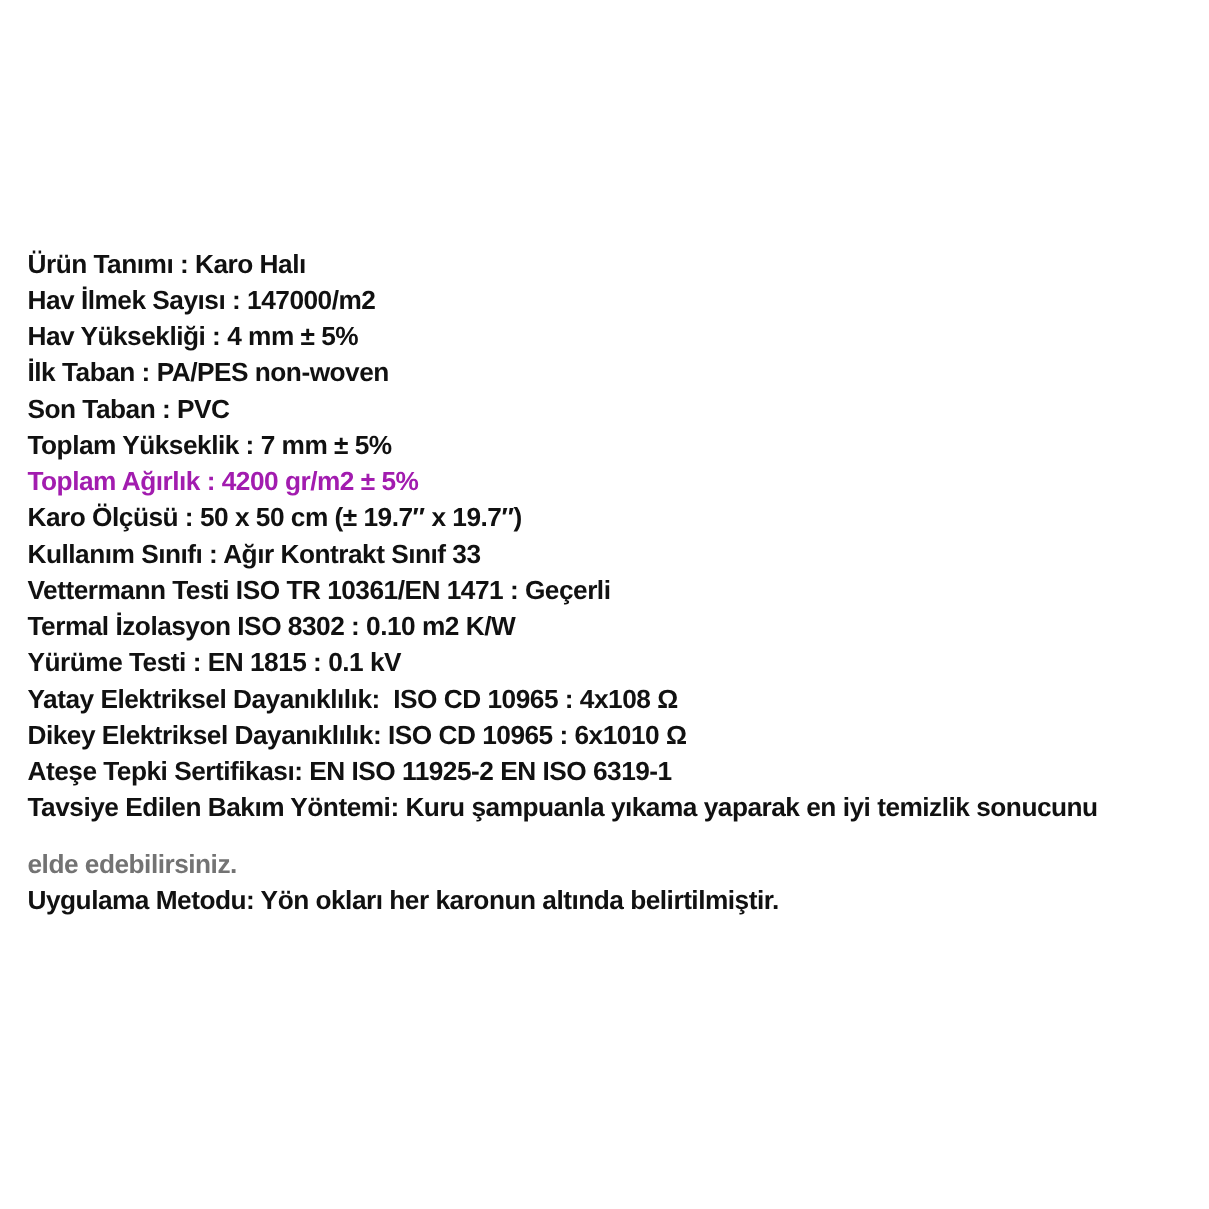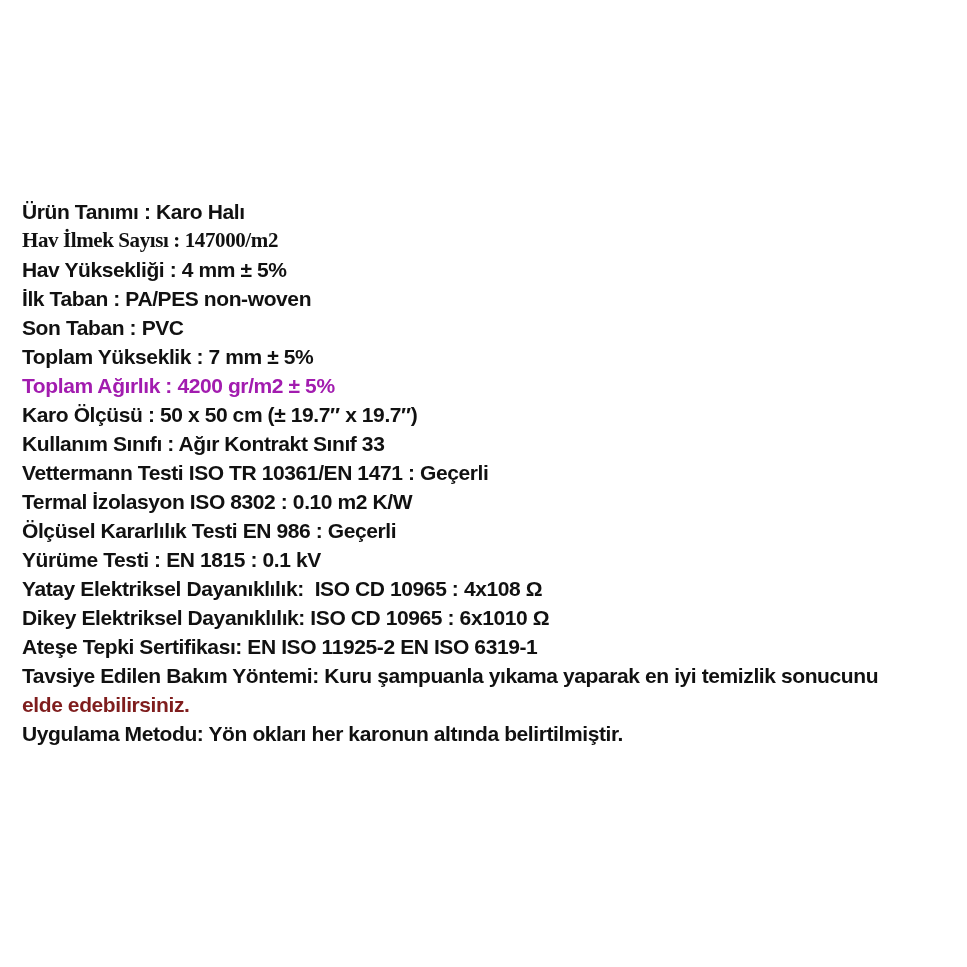--- a/index.html
+++ b/index.html
@@ -31,32 +31,31 @@
     white-space: pre;
   }
 </style>
 </head>
 <body>
 
 <div class="page" style="background: rgb(255, 255, 255);">
   <div class="spec-block">
 
   <div class="spec-line" style="color: rgb(17, 17, 17);">Ürün Tanımı : Karo Halı</div>
-      <div class="spec-line" style="color: rgb(17, 17, 17); font-family: Liberation Serif, serif;">Hav İlmek Sayısı : 147000/m2</div>
+      <div class="spec-line" style="color: rgb(17, 17, 17);">Hav İlmek Sayısı : 147000/m2</div>
       <div class="spec-line" style="color: rgb(17, 17, 17);">Hav Yüksekliği : 4 mm ± 5%</div>
       <div class="spec-line" style="color: rgb(17, 17, 17);">İlk Taban : PA/PES non-woven</div>
       <div class="spec-line" style="color: rgb(17, 17, 17);">Son Taban : PVC</div>
       <div class="spec-line" style="color: rgb(17, 17, 17);">Toplam Yükseklik : 7 mm ± 5%</div>
       <div class="spec-line" style="color: #a21caf;">Toplam Ağırlık : 4200 gr/m2 ± 5%</div>
       <div class="spec-line" style="color: rgb(17, 17, 17);">Karo Ölçüsü : 50 x 50 cm (± 19.7″ x 19.7″)</div>
       <div class="spec-line" style="color: rgb(17, 17, 17);">Kullanım Sınıfı : Ağır Kontrakt Sınıf 33</div>
       <div class="spec-line" style="color: rgb(17, 17, 17);">Vettermann Testi ISO TR 10361/EN 1471 : Geçerli</div>
       <div class="spec-line" style="color: rgb(17, 17, 17);">Termal İzolasyon ISO 8302 : 0.10 m2 K/W</div>
-      <div class="spec-line" style="color: rgb(17, 17, 17);">Ölçüsel Kararlılık Testi EN 986 : Geçerli</div>
       <div class="spec-line" style="color: rgb(17, 17, 17);">Yürüme Testi : EN 1815 : 0.1 kV</div>
       <div class="spec-line" style="color: rgb(17, 17, 17);">Yatay Elektriksel Dayanıklılık:  ISO CD 10965 : 4x108 Ω</div>
       <div class="spec-line" style="color: rgb(17, 17, 17);">Dikey Elektriksel Dayanıklılık: ISO CD 10965 : 6x1010 Ω</div>
       <div class="spec-line" style="color: rgb(17, 17, 17);">Ateşe Tepki Sertifikası: EN ISO 11925-2 EN ISO 6319-1</div>
       <div class="spec-line" style="color: rgb(17, 17, 17);">Tavsiye Edilen Bakım Yöntemi: Kuru şampuanla yıkama yaparak en iyi temizlik sonucunu</div>
-      <div class="spec-line" style="color: #7f1d1d;">elde edebilirsiniz.</div>
+      <div class="spec-line" style="color: #737373; margin-top: 16px;">elde edebilirsiniz.</div>
       <div class="spec-line" style="color: rgb(17, 17, 17);">Uygulama Metodu: Yön okları her karonun altında belirtilmiştir.</div>
     </div>
 </div>
 
 </body></html>

